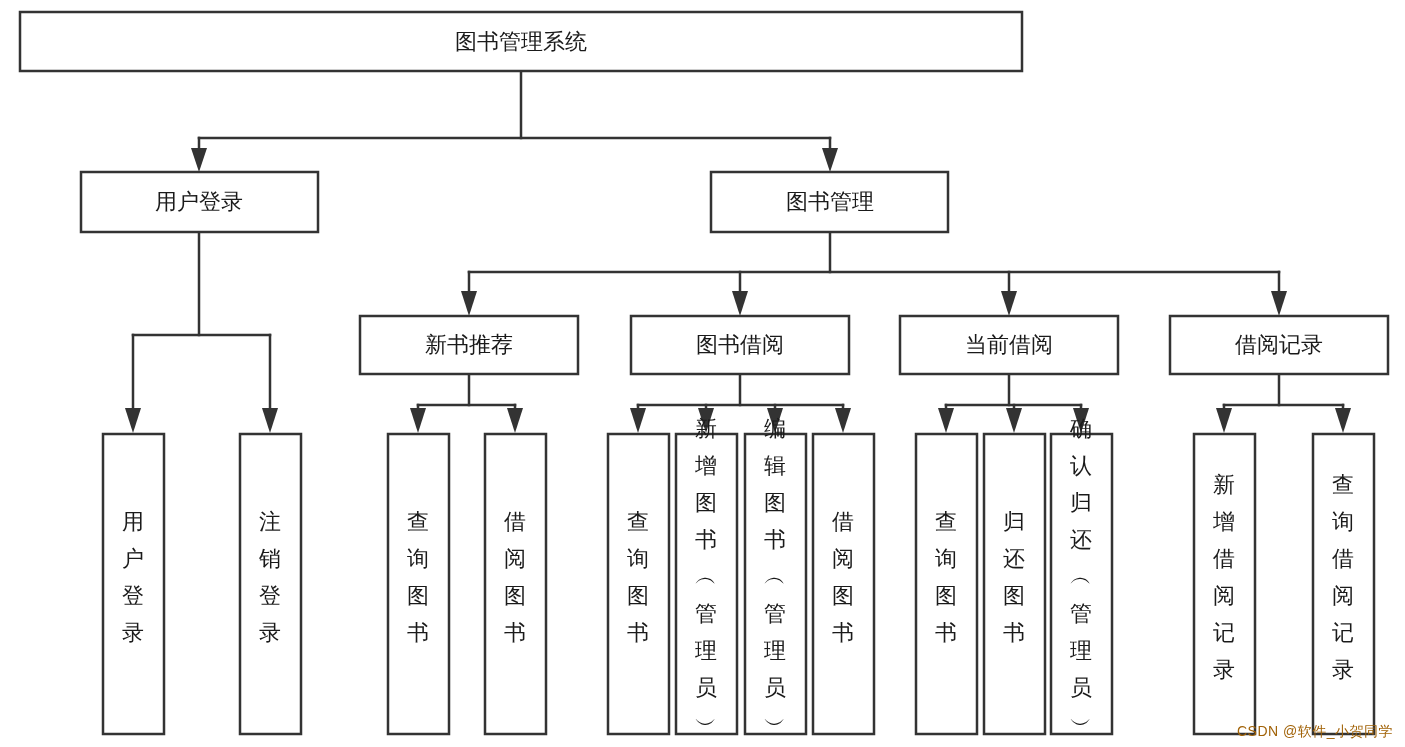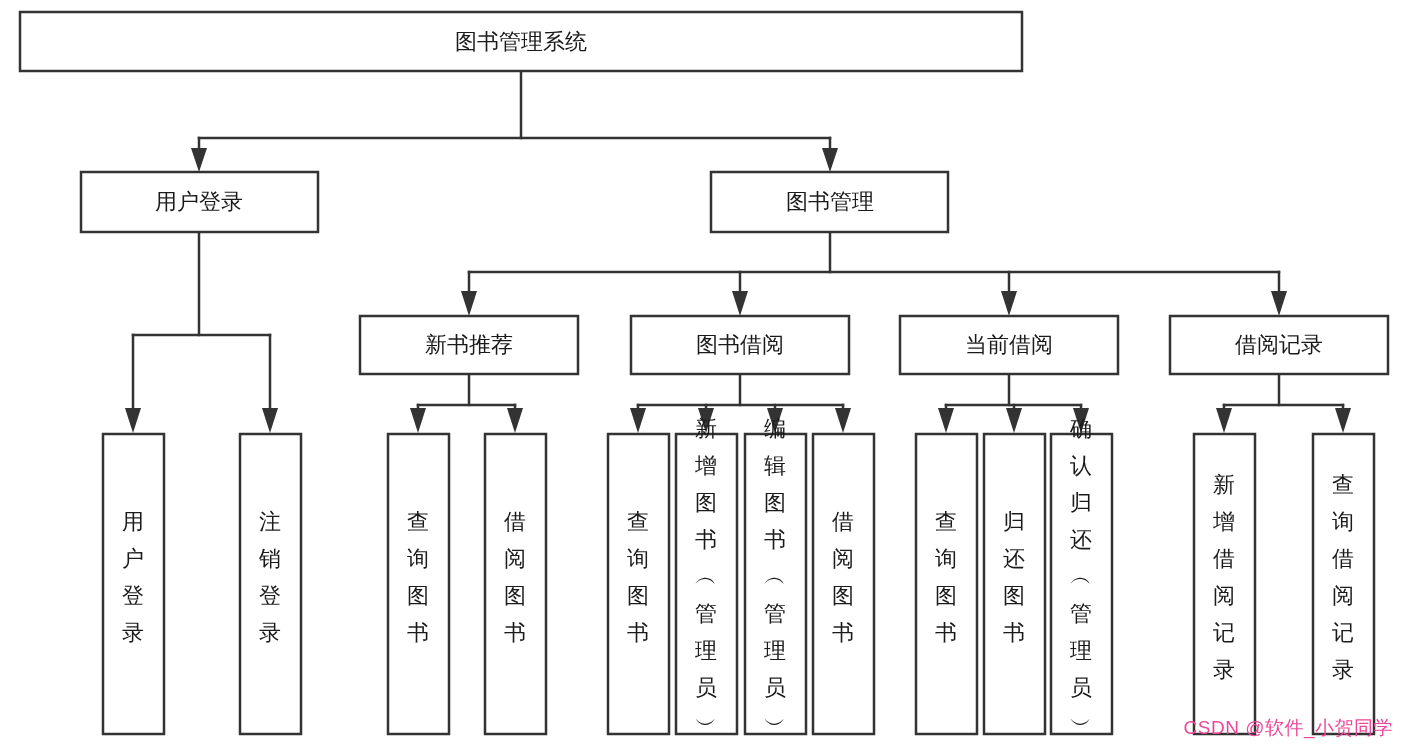--- a/index.html
+++ b/index.html
@@ -53,22 +53,22 @@
     font-family: "Liberation Sans", "DejaVu Sans", sans-serif;
     font-size: 22px;
     fill: #1a1a1a;
     text-anchor: middle;
   }
   .watermark {
     position: absolute;
     right: 12px;
     bottom: 6px;
     font-family: "Liberation Sans", "DejaVu Sans", sans-serif;
-    font-size: 19px;
-    color: #ec4899;
+    font-size: 14px;
+    color: #a16207;
     letter-spacing: 0.5px;
     white-space: nowrap;
     pointer-events: none;
   }
 </style>
 </head>
 <body>
 
 <div id="diagram-root">
 

